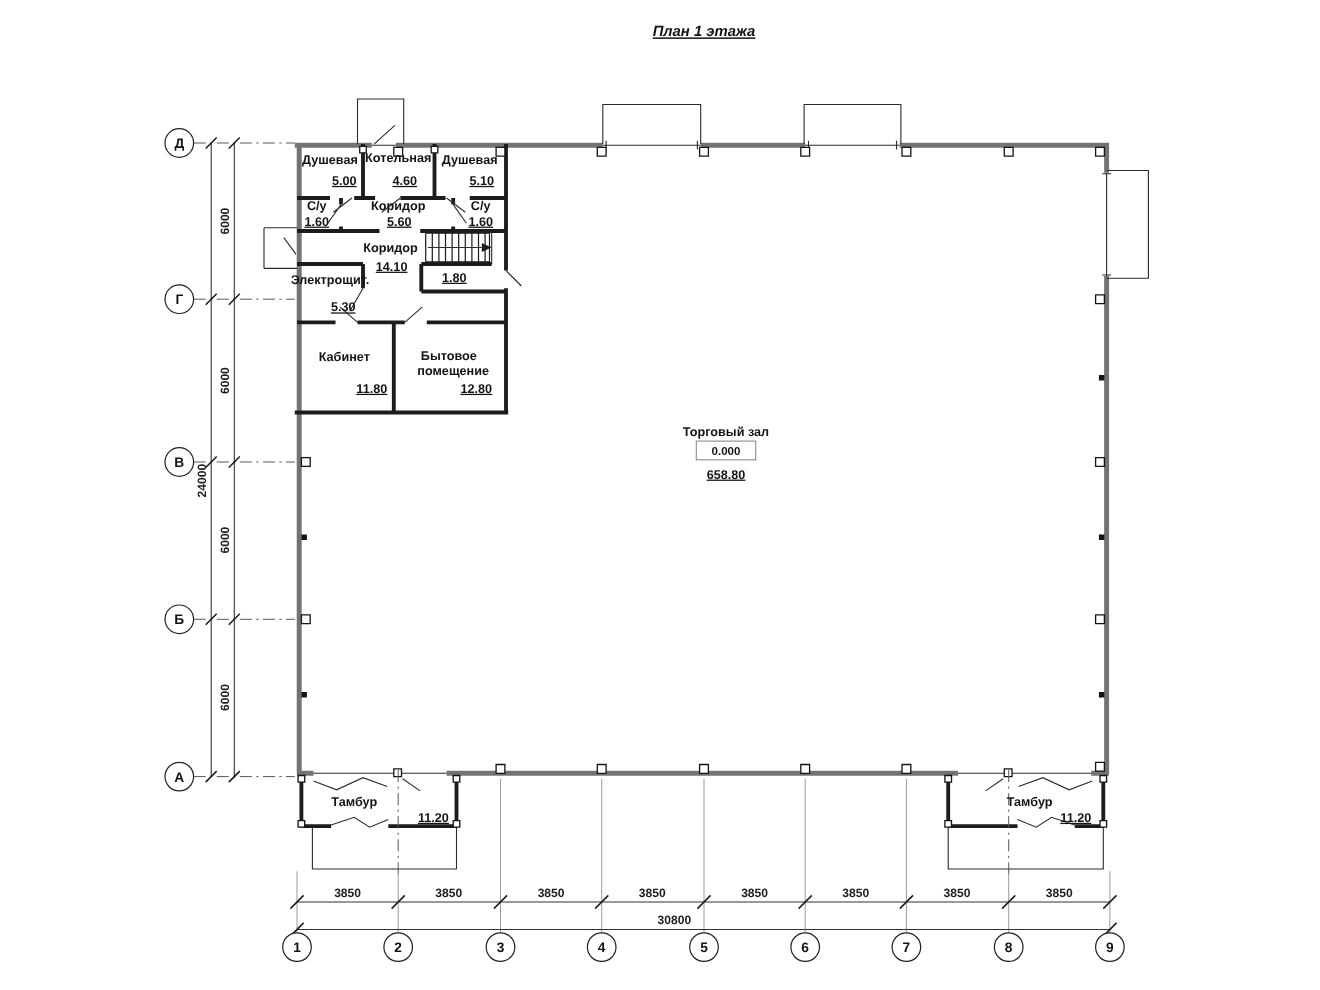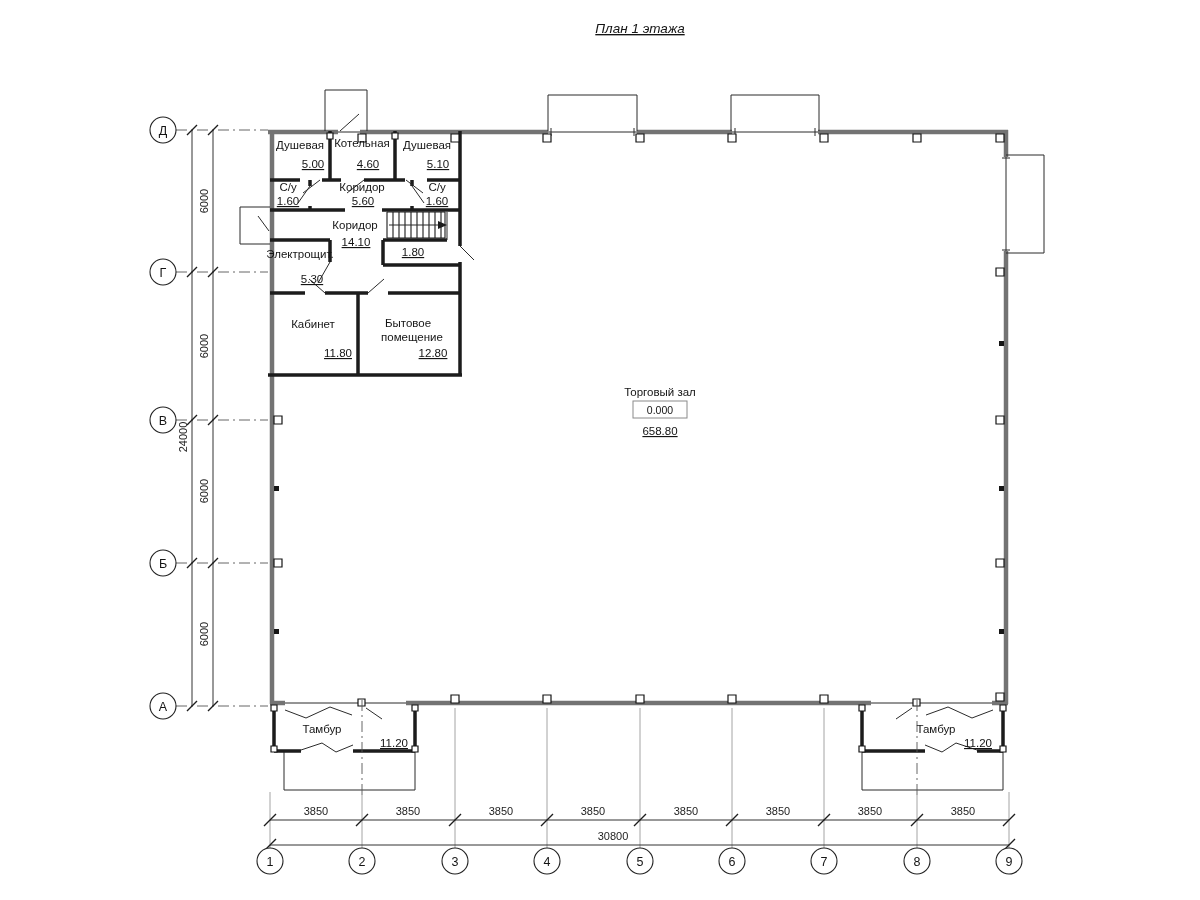--- a/index.html
+++ b/index.html
@@ -1,16 +1,16 @@
 <!DOCTYPE html>
 <html><head>
 <meta charset="utf-8">
 <style>
   html,body{margin:0;padding:0;background:#ffffff;}
-  .stage{position:relative;width:1200px;height:900px;background:#fff;overflow:hidden;}
+  .stage{position:relative;width:1200px;height:900px;background:#fff;overflow:hidden;font-weight:bold;}
   svg{position:absolute;left:0;top:0;}
   svg text{font-family:"Liberation Sans",sans-serif;fill:#141414;}
   .t-room{font-size:11.5px;text-anchor:middle;}
   .t-area{font-size:11.5px;text-anchor:middle;text-decoration:underline;}
   .t-lvl{font-size:10.5px;text-anchor:middle;}
   .t-dim{font-size:11px;text-anchor:middle;fill:#1d1d1d;}
   .t-axis{font-size:12.5px;text-anchor:middle;}
   .t-title{font-size:13.5px;font-style:italic;text-anchor:middle;text-decoration:underline;}
   .w-ext{stroke:#737373;stroke-width:4.5;fill:none;}
   .w-int{stroke:#1c1c1c;stroke-width:3.5;fill:none;}

